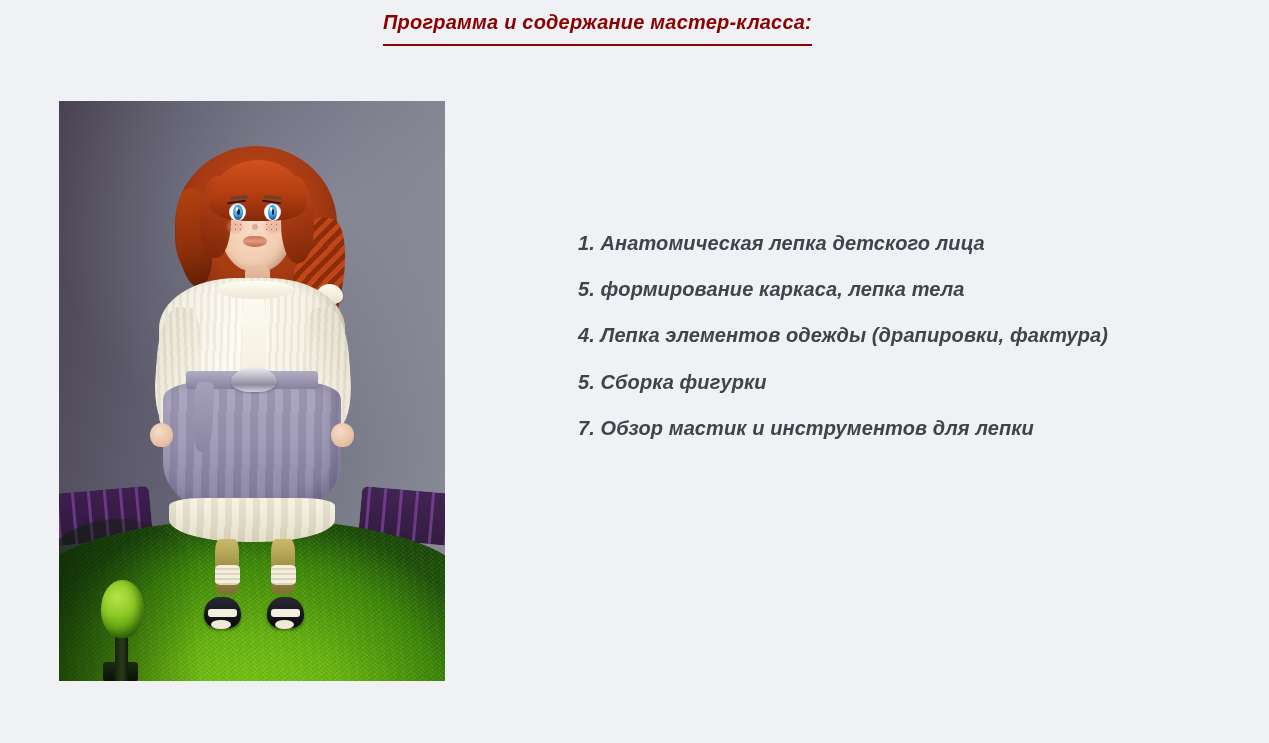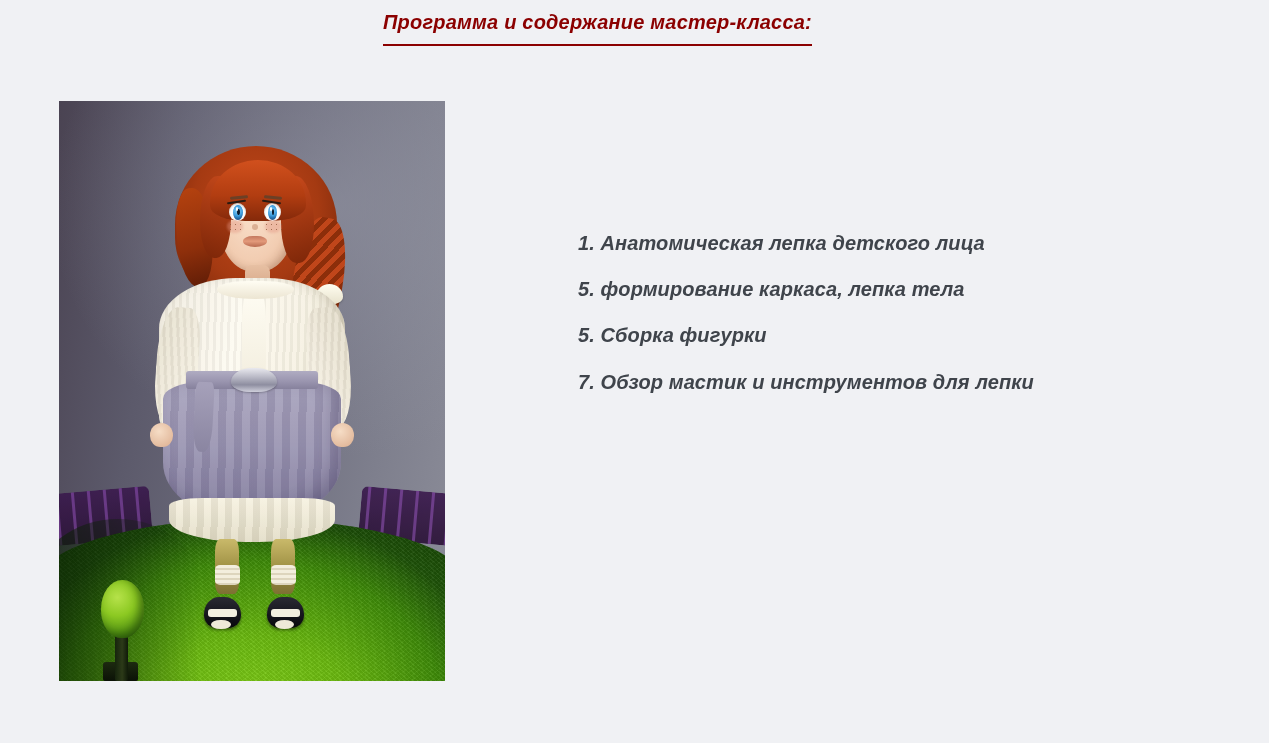--- a/index.html
+++ b/index.html
@@ -607,17 +607,18 @@
         <div class="shoe-toe shoe-toe-l"></div>
         <div class="shoe-toe shoe-toe-r"></div>
 
       </div>
     </div>
   </div>
 
   <div class="program-list">
     <p class="program-item">1. Анатомическая лепка детского лица</p>
     <p class="program-item">5. формирование каркаса, лепка тела</p>
+    <p class="program-item">4. Лепка элементов одежды (драпировки, фактура)</p>
     <p class="program-item">5. Сборка фигурки</p>
     <p class="program-item">7. Обзор мастик и инструментов для лепки</p>
   </div>
 
 </div>
 
 </body></html>

